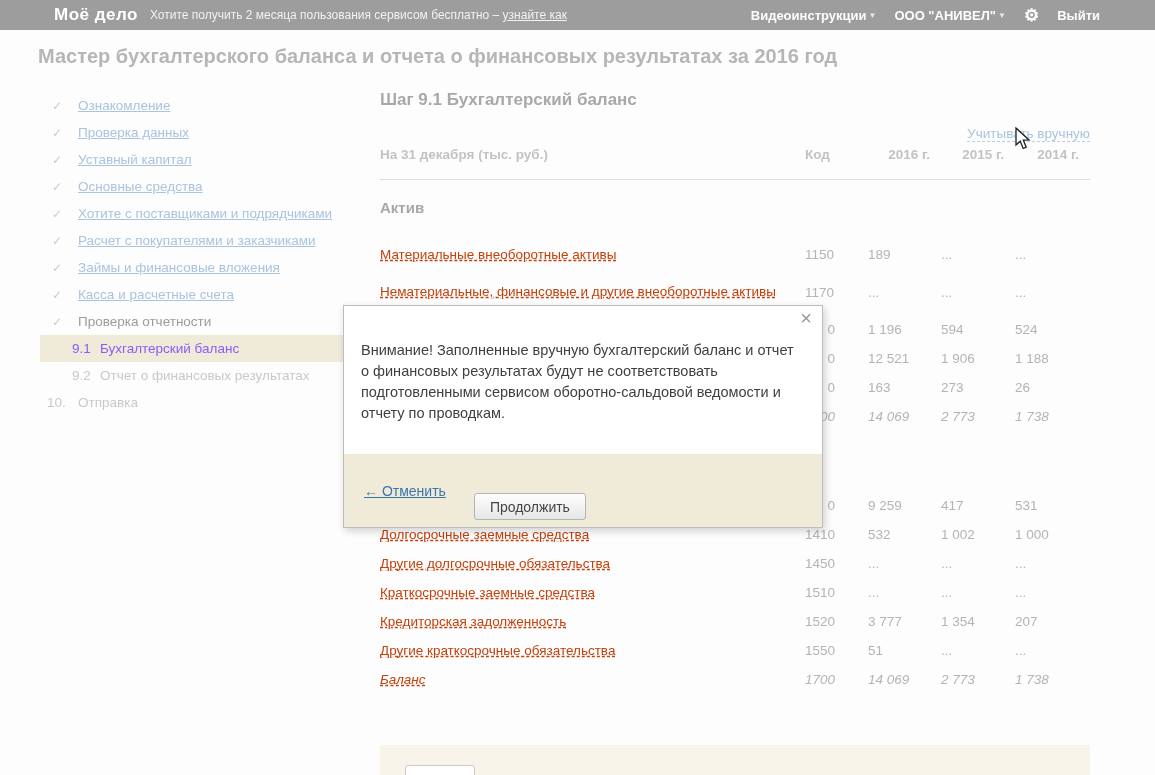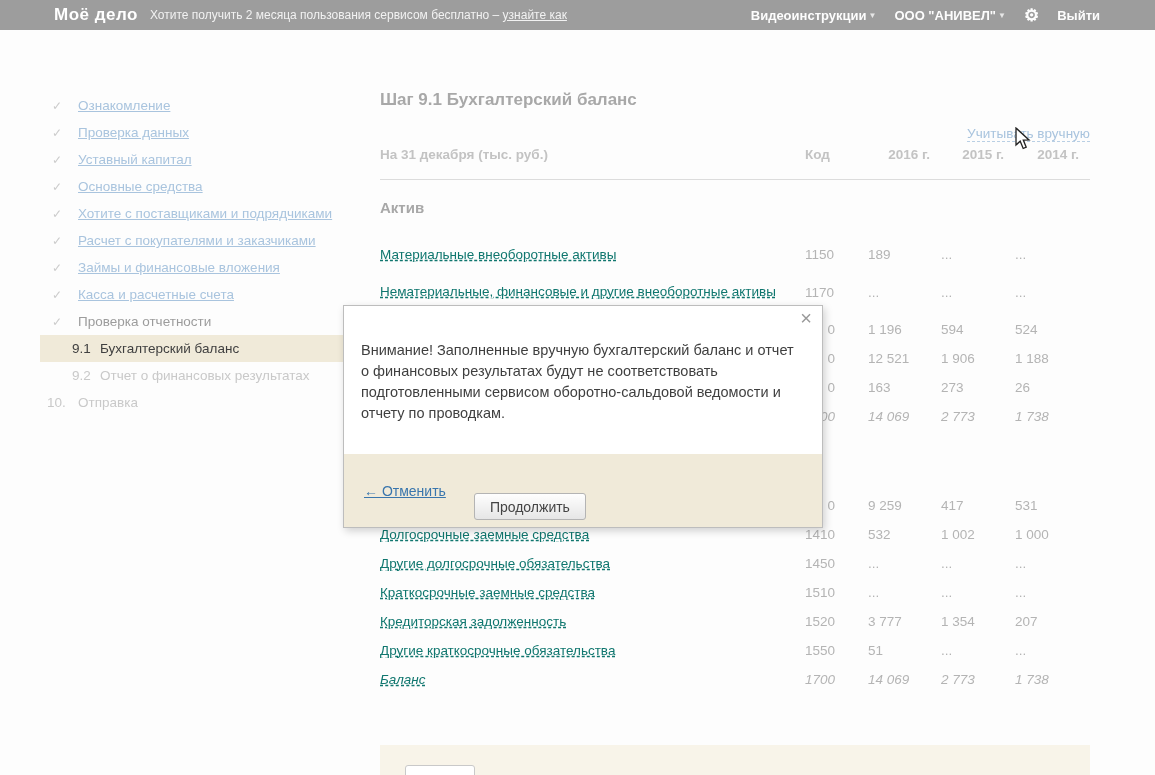--- a/index.html
+++ b/index.html
@@ -21,42 +21,42 @@
 
   
   .page-title { position:absolute; left:38px; top:45px; font-size:20px; font-weight:bold; color:#b6b6b6; }
 
   
   .sidebar { position:absolute; left:40px; top:92px; width:322px; }
   .si { height:27px; display:flex; align-items:center; font-size:13.5px; color:#9c9c9c; }
   .si .ck { width:38px; padding-left:12px; color:#cccccc; font-size:12px; }
   .si a.lbl { color:#a9c4de; text-decoration:underline; cursor:pointer; }
   .si.plain .lbl { color:#9c9c9c; text-decoration:none; }
-  .si.active { background:#f0ead9; width:308px; color:#404040; }
+  .si.active { background:#f0ead9; width:308px; color:#8b5cf6; }
   .si.disabled { color:#c9c9c9; }
   .si .num { display:inline-block; }
   .si.sub .num { margin-left:32px; width:28px; }
   .si.last .num { margin-left:7px; width:31px; }
 
   
   .main { position:absolute; left:380px; top:0; width:710px; height:775px; }
   .step-title { position:absolute; left:0; top:90px; font-size:17px; font-weight:bold; color:#a8a8a8; }
   .manual-link { position:absolute; right:0; top:126px; font-size:13.5px; color:#a9c4de;
                  border-bottom:1px dashed #b9cfe4; cursor:pointer; }
   .thead { position:absolute; left:0; top:147px; width:710px; display:flex;
            font-size:13.5px; font-weight:bold; color:#c3c3c3; }
   .divider { position:absolute; left:0; top:179px; width:710px; height:1px; background:#dcdcdc; }
   .section-hdr { position:absolute; left:0; top:199px; font-size:15px; font-weight:bold; color:#a8a8a8; }
   .rows { position:absolute; left:0; top:240px; width:710px; }
   .trow { display:flex; align-items:center; height:29px; font-size:13.5px; color:#b4b4b4; }
   .trow.tall { height:46px; }
   .trow.gap { height:60px; }
   .trow.italic { font-style:italic; }
   .c-label { width:425px; padding-right:14px; line-height:16px; }
-  .c-label a { color:#0f766e; text-decoration:underline; text-decoration-style:dashed; cursor:pointer; }
+  .c-label a { color:#c2410c; text-decoration:underline; text-decoration-style:dashed; cursor:pointer; }
   .c-code { width:30px; margin-right:33px; text-align:left; }
   .trow.partial .c-code { text-align:right; }
   .c-v1 { width:73px; } .c-v2 { width:74px; } .c-v3 { flex:1; }
   .h-label { width:425px; padding-right:14px; }
   .h-code { width:30px; margin-right:33px; }
   .h-y { width:73px; text-align:right; padding-right:11px; }
   .h-y2 { width:74px; text-align:right; padding-right:11px; }
   .h-y3 { flex:1; text-align:right; padding-right:11px; }
 
   
@@ -95,20 +95,21 @@
       </div>
       <div class="tb-item">
         <span>ООО "АНИВЕЛ"</span>
         <span class="caret">▼</span>
       </div>
       <div class="gear">⚙</div>
       <div class="tb-item">Выйти</div>
     </div>
   </div>
 
+  <div class="page-title">Мастер бухгалтерского баланса и отчета о финансовых результатах за 2016 год</div>
 
   <div class="sidebar" id="sidebar">
       <div class="si">
         <span class="ck">✓</span>
         <a class="lbl">Ознакомление</a>
       </div>
       <div class="si">
         <span class="ck">✓</span>
         <a class="lbl">Проверка данных</a>
       </div>

